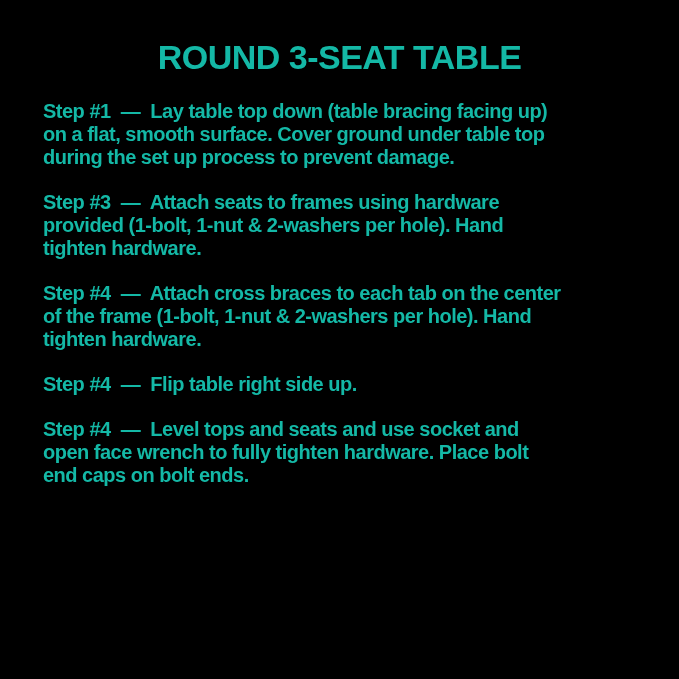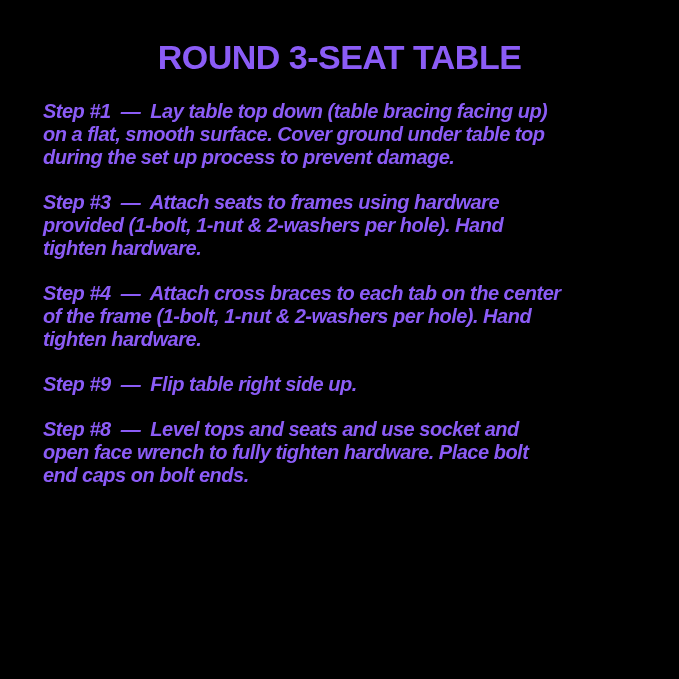--- a/index.html
+++ b/index.html
@@ -5,21 +5,21 @@
   html, body {
     margin: 0;
     padding: 0;
     background: #000000;
   }
   .poster {
     position: relative;
     width: 679px;
     height: 679px;
     background: #000000;
-    color: #8b5cf6;
+    color: #14b8a6;
     font-family: "Liberation Sans", sans-serif;
     font-weight: bold;
     box-sizing: border-box;
     overflow: hidden;
   }
   .poster-header {
     padding-top: 38px;
     text-align: center;
   }
   .poster-title {
@@ -33,21 +33,20 @@
     margin: 4px 0 0 0;
     font-size: 25px;
     line-height: 28px;
     letter-spacing: -0.3px;
     font-weight: bold;
   }
   .steps {
     margin-top: 24px;
     padding-left: 43px;
     padding-right: 36px;
-    font-style: italic;
   }
   .step-paragraph {
     margin: 0 0 22px 0;
     font-size: 20px;
     line-height: 23px;
     letter-spacing: -0.5px;
     white-space: pre-wrap;
     font-weight: bold;
   }
 </style>
@@ -61,18 +60,18 @@
   <div class="steps">
     <p class="step-paragraph">Step #1  —  Lay table top down (table bracing facing up)
 on a flat, smooth surface. Cover ground under table top
 during the set up process to prevent damage.</p>
     <p class="step-paragraph">Step #3  —  Attach seats to frames using hardware
 provided (1-bolt, 1-nut &amp; 2-washers per hole). Hand
 tighten hardware.</p>
     <p class="step-paragraph">Step #4  —  Attach cross braces to each tab on the center
 of the frame (1-bolt, 1-nut &amp; 2-washers per hole). Hand
 tighten hardware.</p>
-    <p class="step-paragraph">Step #9  —  Flip table right side up.</p>
-    <p class="step-paragraph">Step #8  —  Level tops and seats and use socket and
+    <p class="step-paragraph">Step #4  —  Flip table right side up.</p>
+    <p class="step-paragraph">Step #4  —  Level tops and seats and use socket and
 open face wrench to fully tighten hardware. Place bolt
 end caps on bolt ends.</p>
   </div>
 </div>
 
 </body></html>

